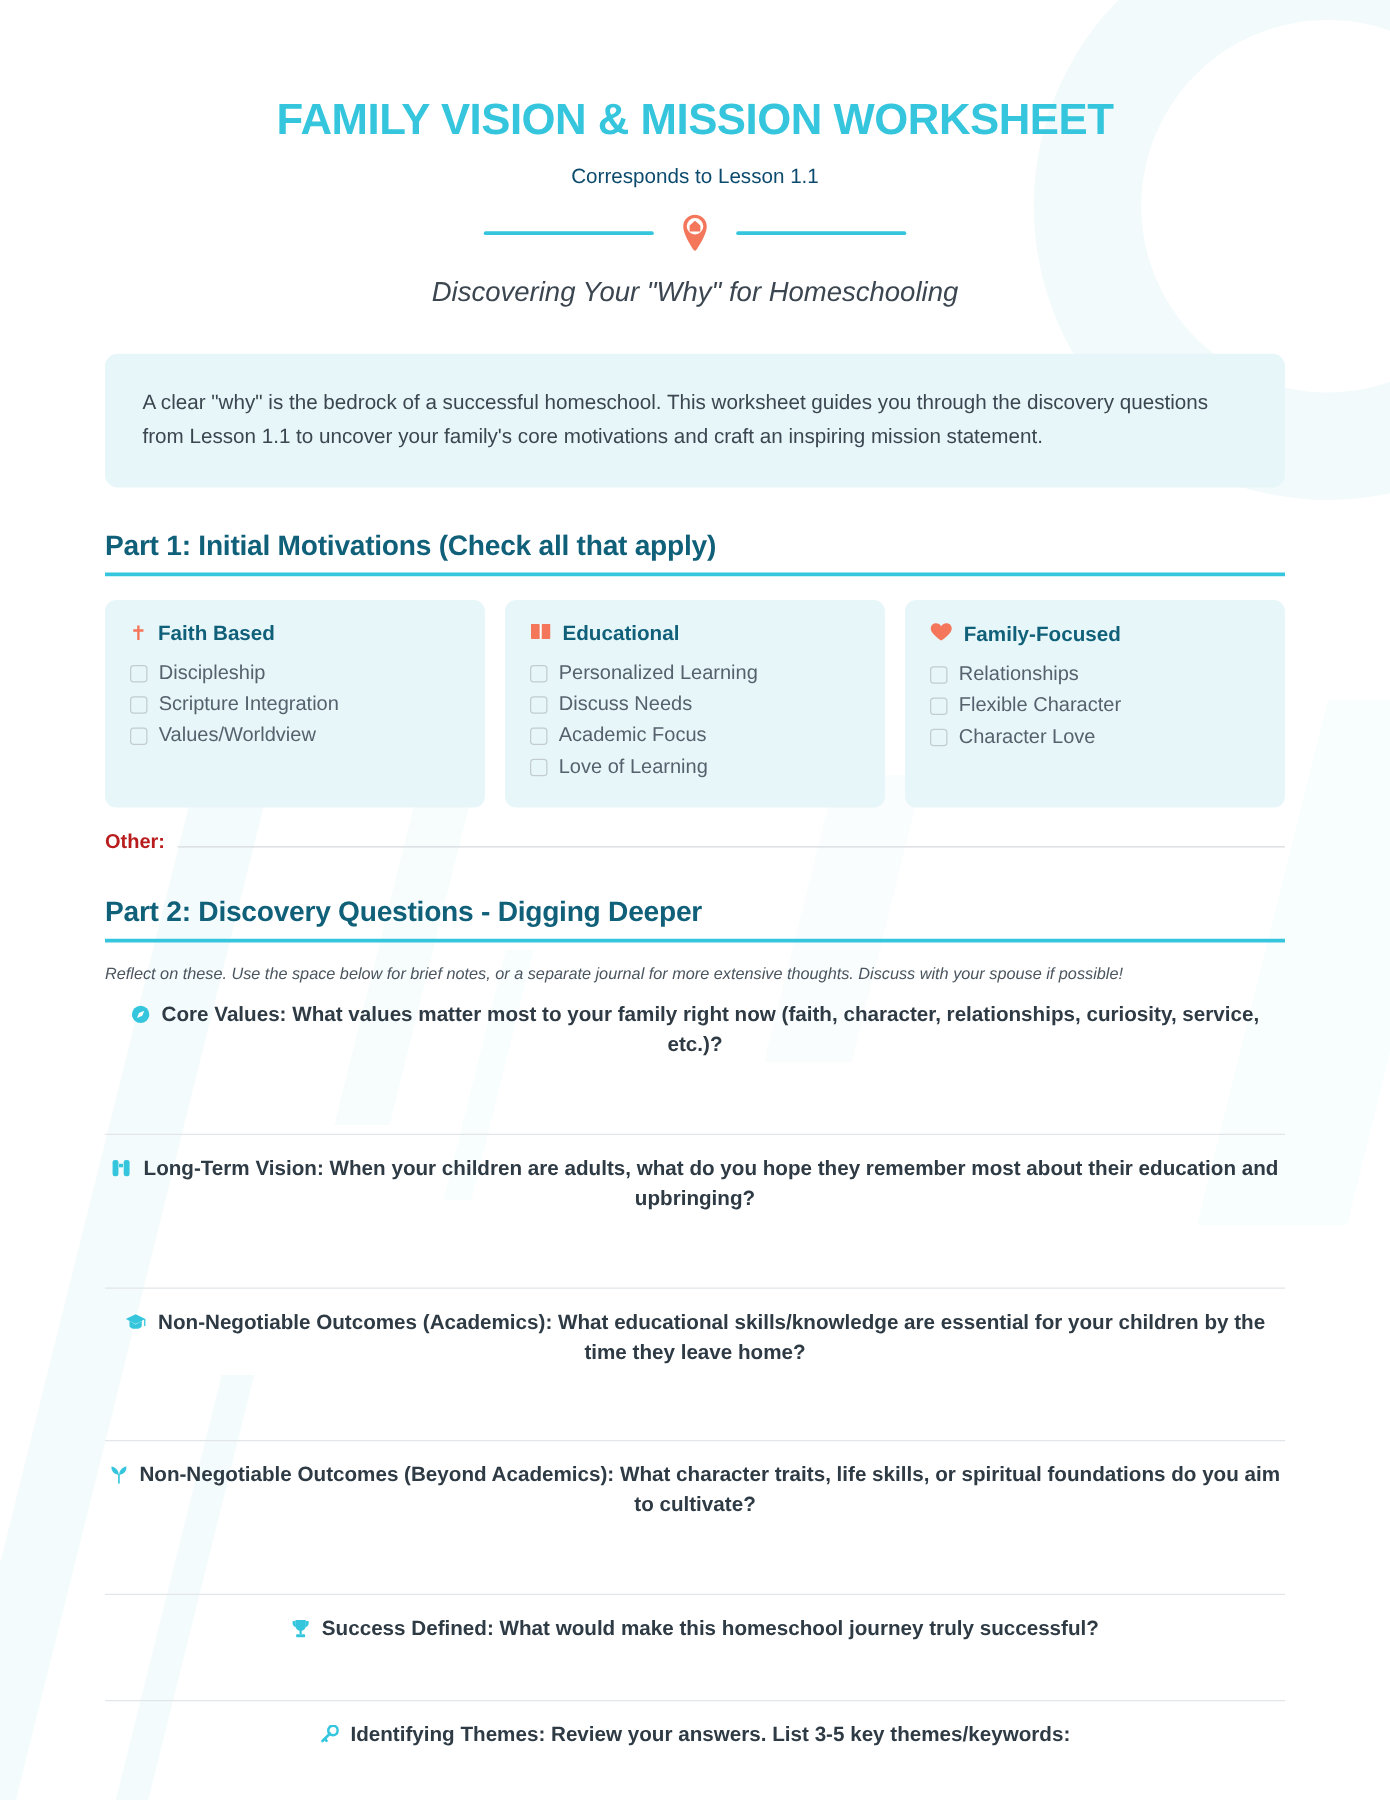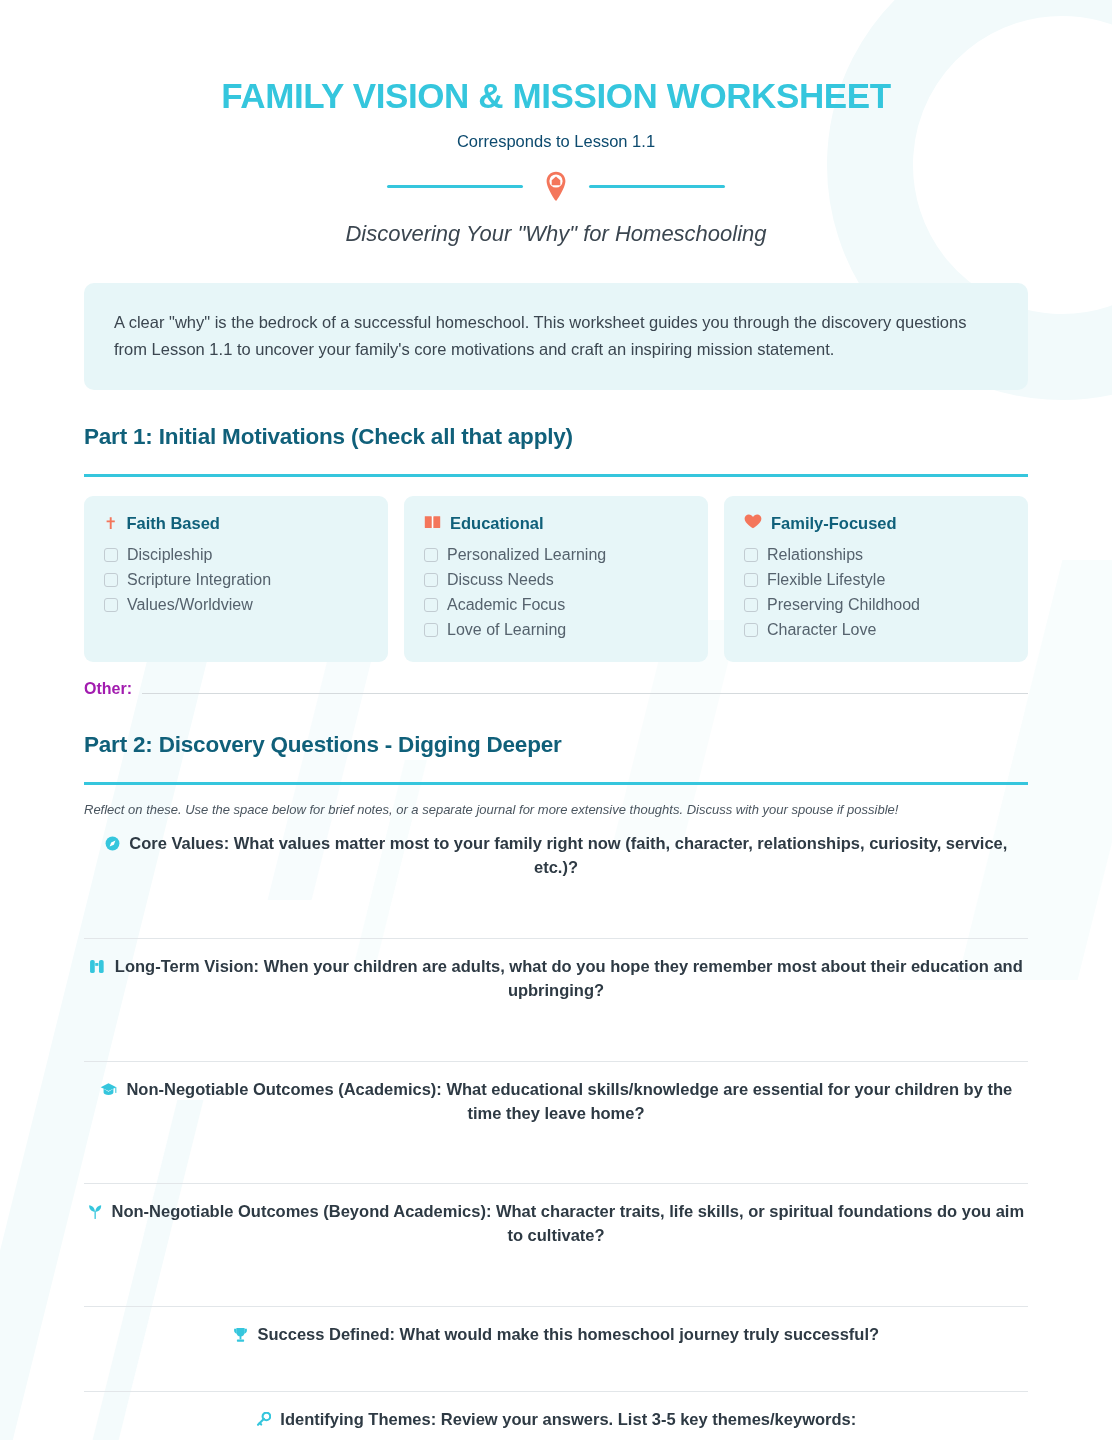--- a/index.html
+++ b/index.html
@@ -111,21 +111,21 @@
     color: #3b4650;
   }
 
   
   .section-head {
     margin-top: 34px;
     font-size: 22.5px;
     font-weight: 700;
     color: #10607a;
     letter-spacing: -0.2px;
-    padding-bottom: 24px;
+    padding-bottom: 8px;
     border-bottom: 3px solid #35c6dd;
   }
 
   
   .cards {
     margin-top: 19px;
     display: grid;
     grid-template-columns: 1fr 1fr 1fr;
     gap: 16px;
   }
@@ -164,21 +164,21 @@
     color: #55626d;
   }
 
   
   .other-row {
     margin-top: 18px;
     display: flex;
     align-items: baseline;
     gap: 10px;
   }
-  .other-label { font-size: 16px; font-weight: 700; color: #a21caf; white-space: nowrap; }
+  .other-label { font-size: 16px; font-weight: 700; color: #b91c1c; white-space: nowrap; }
   .other-line { flex: 1; border-bottom: 1.2px solid #d5dadd; height: 14px; }
 
   
   .note-text {
     margin-top: 15px;
     font-size: 13px;
     font-style: italic;
     line-height: 1.5;
     color: #4a555f;
   }
@@ -303,25 +303,21 @@
           </svg>
         </span>
         <span class="card-title">Family-Focused</span>
       </div>
       <label class="check-row">
         <span class="checkbox"></span>
         <span class="check-label">Relationships</span>
       </label>
       <label class="check-row">
         <span class="checkbox"></span>
-        <span class="check-label">Flexible Lifestyle</span>
-      </label>
-      <label class="check-row">
-        <span class="checkbox"></span>
-        <span class="check-label">Preserving Childhood</span>
+        <span class="check-label">Flexible Character</span>
       </label>
       <label class="check-row">
         <span class="checkbox"></span>
         <span class="check-label">Character Love</span>
       </label>
     </div>
 
   </div>
 
   <div class="other-row">

